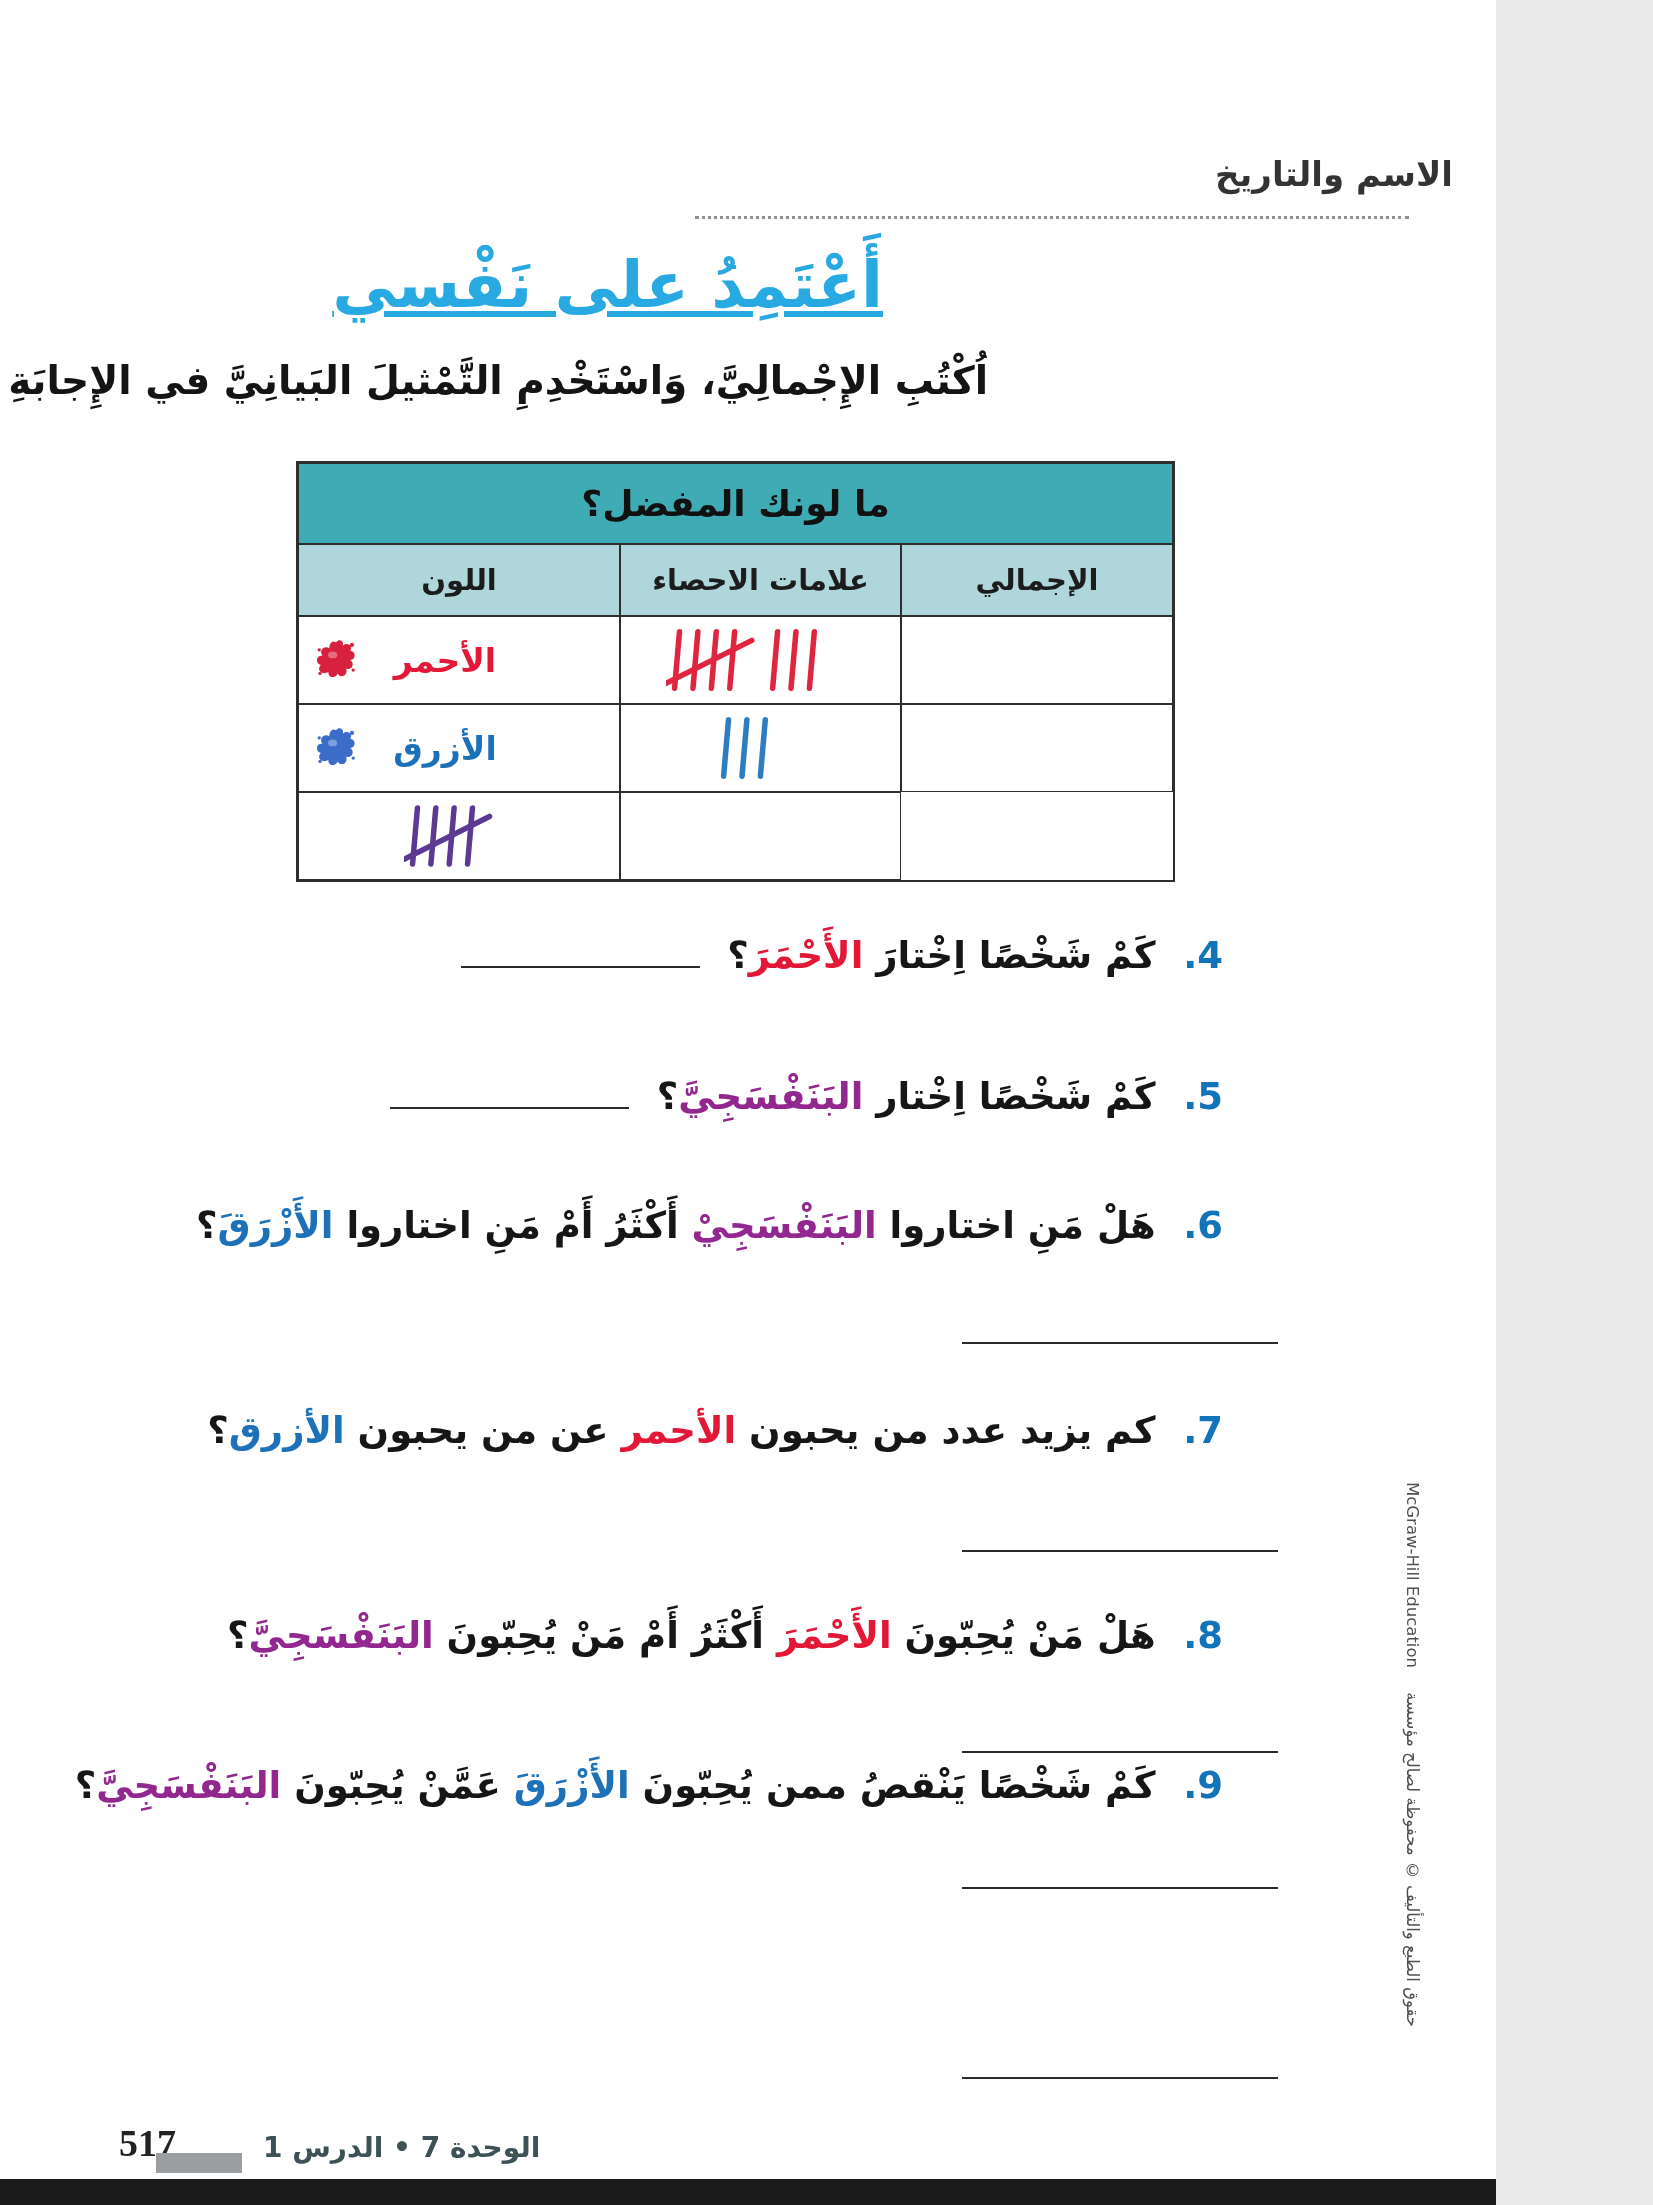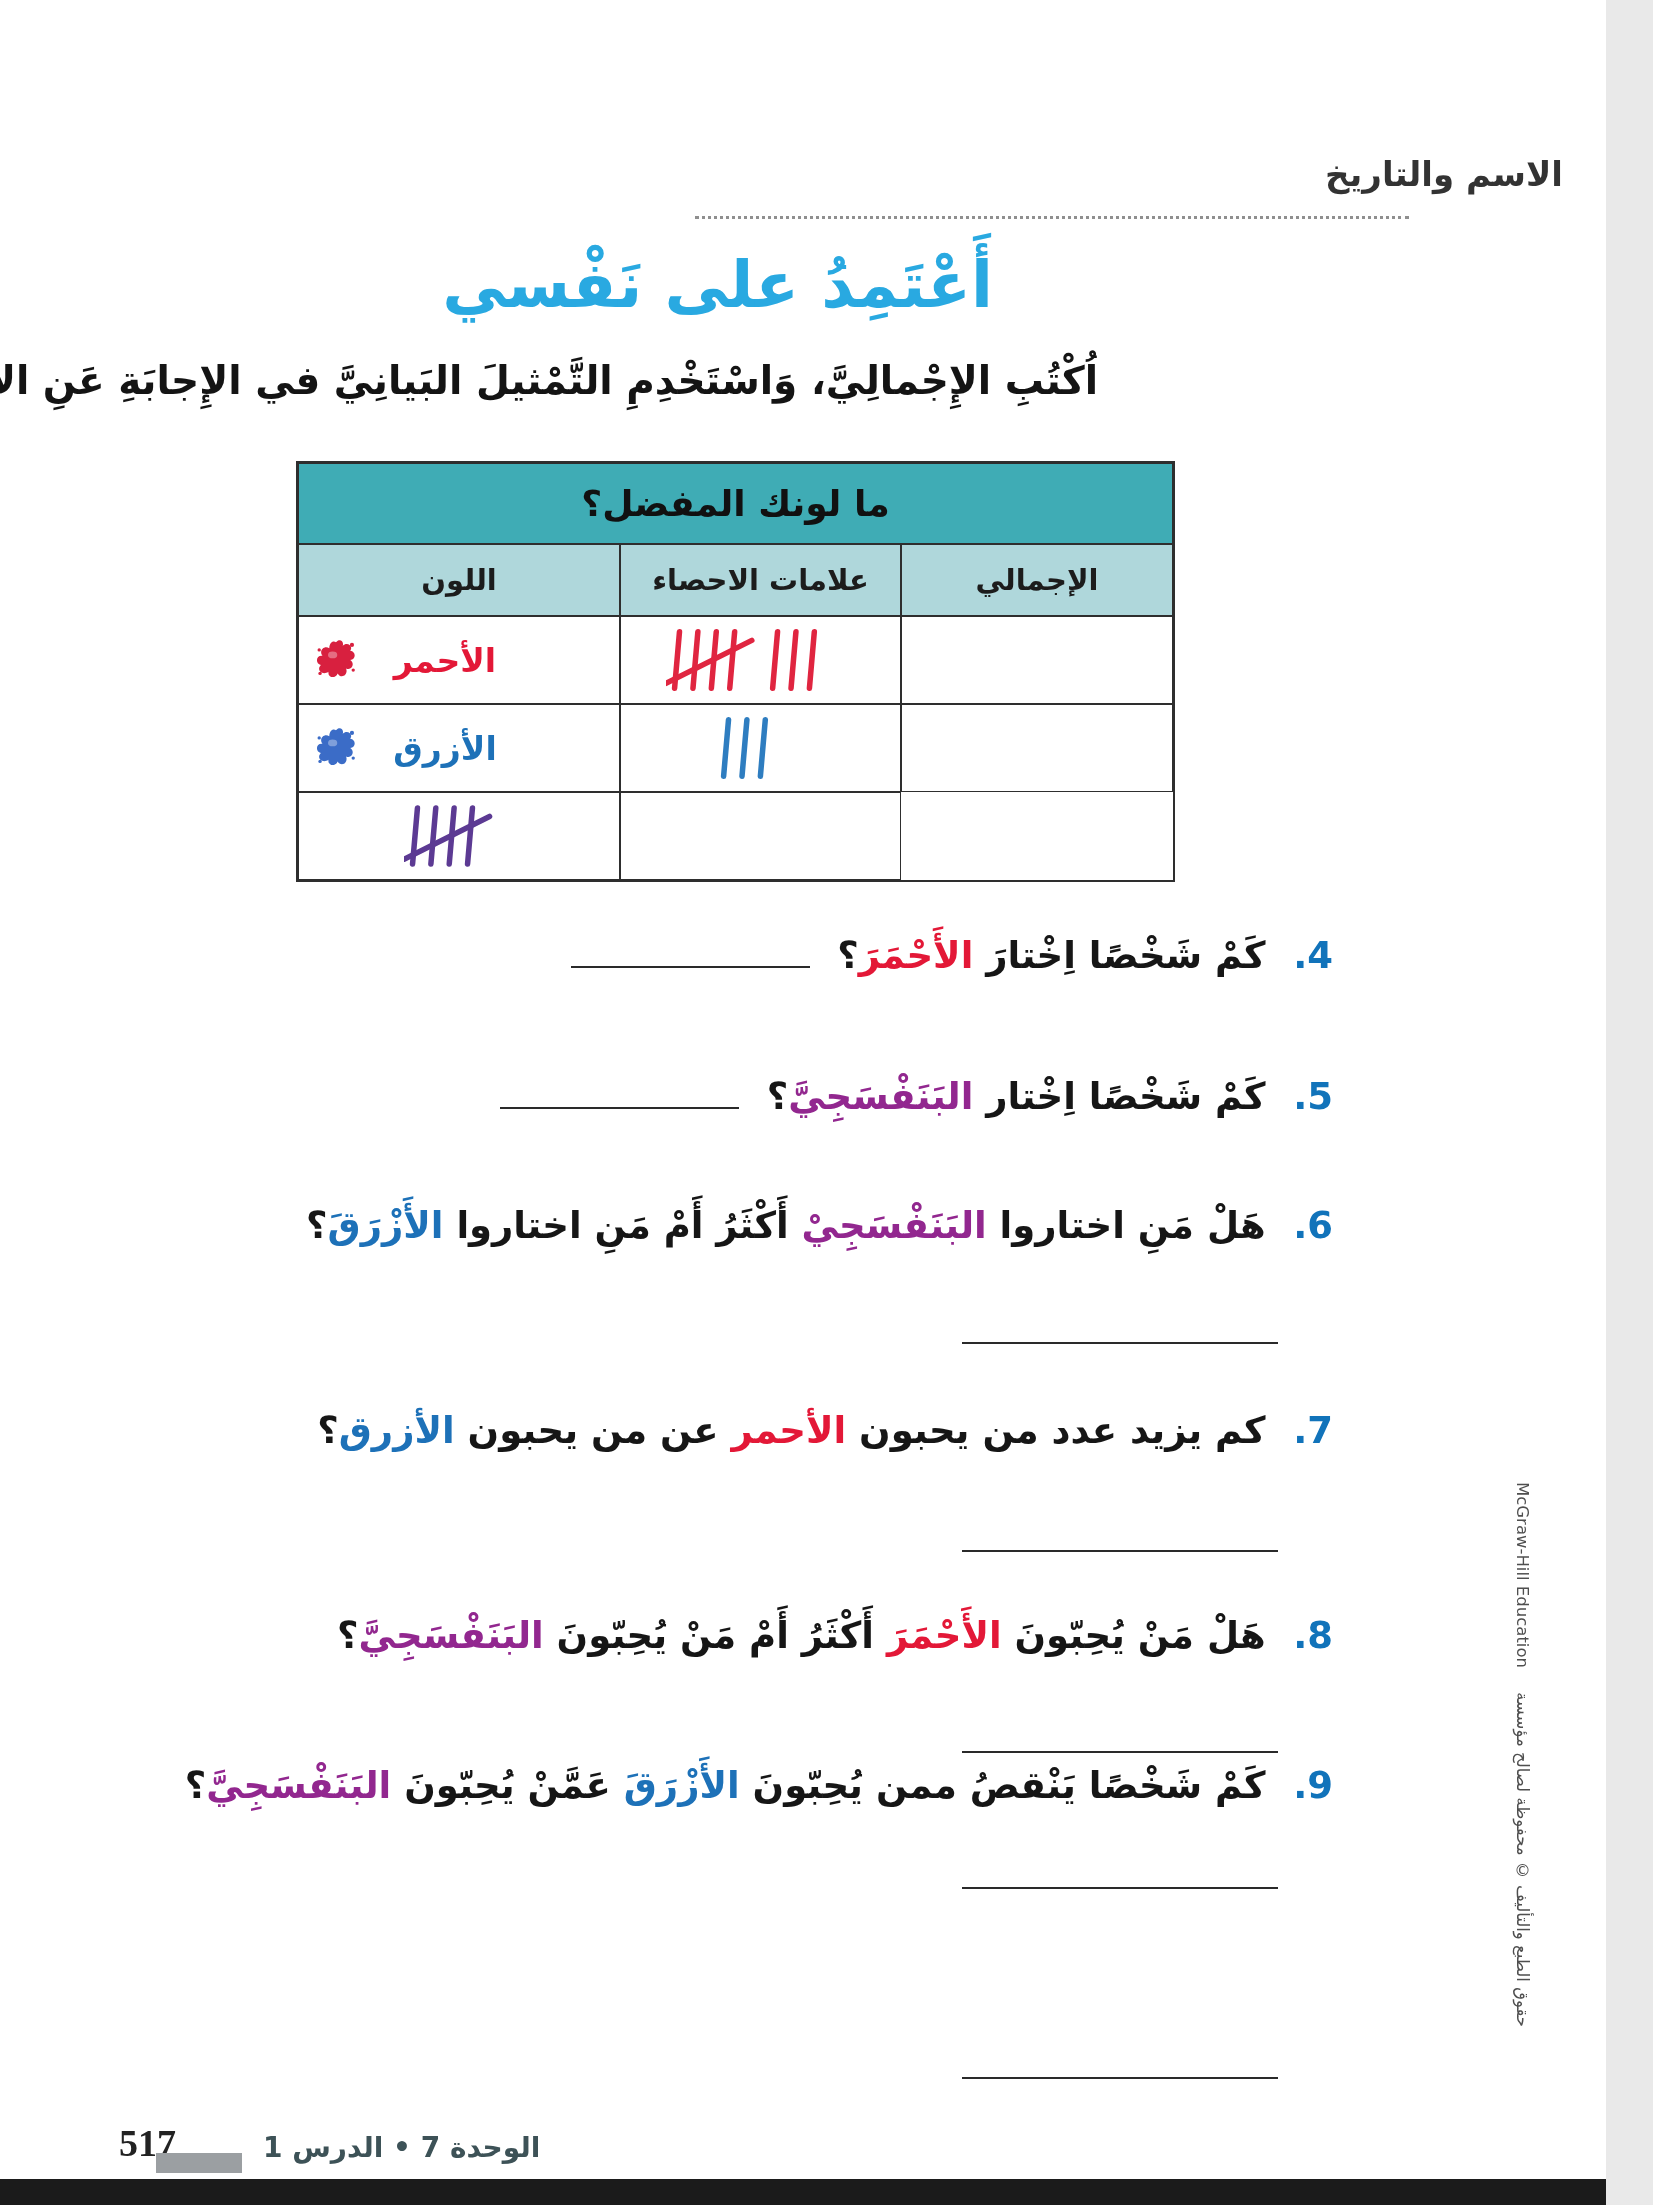--- a/index.html
+++ b/index.html
@@ -1,32 +1,32 @@
 <!DOCTYPE html>
 <html lang="ar" style="font-size:9.8px"><head>
 <meta charset="utf-8">
 <style>
   html,body { margin:0; padding:0; background:#e9e9e9; }
   .page {
-    position:relative; width:1606px; height:2205px; background:#ffffff;
-    font-family:"DejaVu Sans", sans-serif; overflow:hidden;
+    position:relative; width:1454px; height:2205px; background:#ffffff;
+    font-family:"DejaVu Sans", sans-serif; overflow:hidden;padding-left:42px;
   }
 
   
   .name-date {
     position:absolute; top:154px; right:43px; font-size:34px; font-weight:bold;
     color:#333333; direction:rtl; white-space:nowrap;
   }
   .dotted-line {
     position:absolute; top:216px; left:695px; width:714px; height:0;
     border-top:3.1px dotted #8f8f8f;
   }
   .page-title {
     position:absolute; top:248px; right:613px; font-size:64px; font-weight:bold;
-    color:#29a9e1; direction:rtl; white-space:nowrap;
+    color:#29a9e1; direction:rtl; white-space:nowrap;text-decoration:underline;
   }
   .instruction {
     position:absolute; top:358px; right:508px; font-size:39px; font-weight:bold;
     color:#141414; direction:rtl; white-space:nowrap;
   }
 
   
   .survey-table {
     position:absolute; top:461px; left:296px; width:875px;
     display:grid; grid-template-columns:322px 281px 272px;

